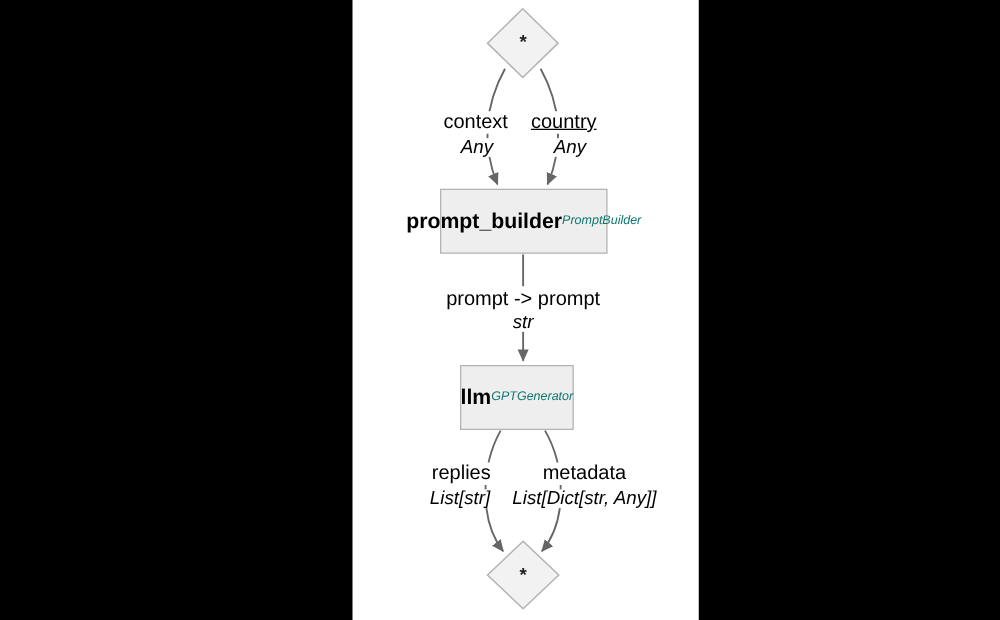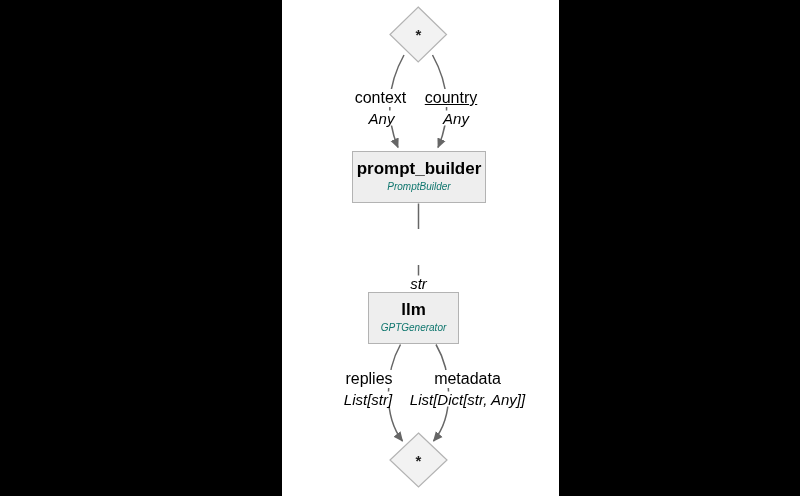--- a/index.html
+++ b/index.html
@@ -55,21 +55,21 @@
     padding: 0;
     color: #222222;
     z-index: 3;
   }
   .node {
     position: absolute;
     box-sizing: border-box;
     background: #eeeeee;
     border: 1px solid #b3b3b3;
     display: flex;
-    flex-direction: column;
+    flex-direction: row;
     align-items: center;
     justify-content: center;
     z-index: 2;
   }
   .node-title {
     font-weight: bold;
     font-size: 17px;
     line-height: 20px;
     color: #000000;
     white-space: nowrap;
@@ -82,21 +82,21 @@
     white-space: nowrap;
   }
   #node-prompt-builder { left: 70px; top: 151px; width: 134px; height: 52px; }
   #node-llm            { left: 86px; top: 292px; width: 91px; height: 52px; }
 
   #lbl-context   { left: 98.5px;  top: 98px; text-align: right; }
   #lbl-country   { left: 169px; top: 98px; text-decoration: underline; }
   #typ-context   { left: 99.5px;  top: 118px; }
   #typ-country   { left: 174px;   top: 118px; }
   #lbl-prompt    { left: 136.5px; top: 240px; }
-  #typ-prompt    { left: 136.5px; top: 258px; margin-top: 25px; }
+  #typ-prompt    { left: 136.5px; top: 258px; }
   #lbl-replies   { left: 87px;    top: 379px; }
   #lbl-metadata  { left: 185.5px; top: 379px; }
   #typ-replies   { left: 86px;    top: 398.5px; }
   #typ-metadata  { left: 185.5px; top: 398.5px; }
   #star-top      { left: 136.5px; top: 34px; }
   #star-bottom   { left: 136.5px; top: 460px; }
 </style>
 </head>
 <body>
 
@@ -137,20 +137,21 @@
     <div class="node" id="node-llm">
       <div class="node-title">llm</div>
       <div class="node-subtitle">GPTGenerator</div>
     </div>
 
     <div class="lbl" id="lbl-context">context</div>
     <div class="lbl" id="lbl-country">country</div>
     <div class="lbl typ" id="typ-context">Any</div>
     <div class="lbl typ" id="typ-country">Any</div>
 
+    <div class="lbl" id="lbl-prompt">prompt -&gt; prompt</div>
     <div class="lbl typ" id="typ-prompt">str</div>
 
     <div class="lbl" id="lbl-replies">replies</div>
     <div class="lbl" id="lbl-metadata">metadata</div>
     <div class="lbl typ" id="typ-replies">List[str]</div>
     <div class="lbl typ" id="typ-metadata">List[Dict[str, Any]]</div>
 
   </div>
 </div>
 

